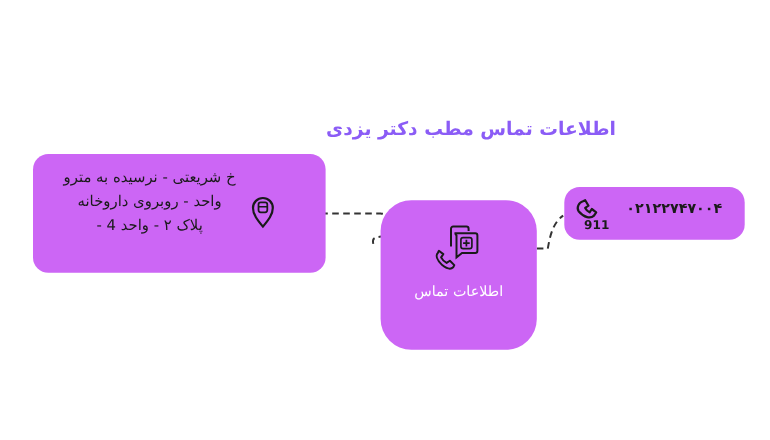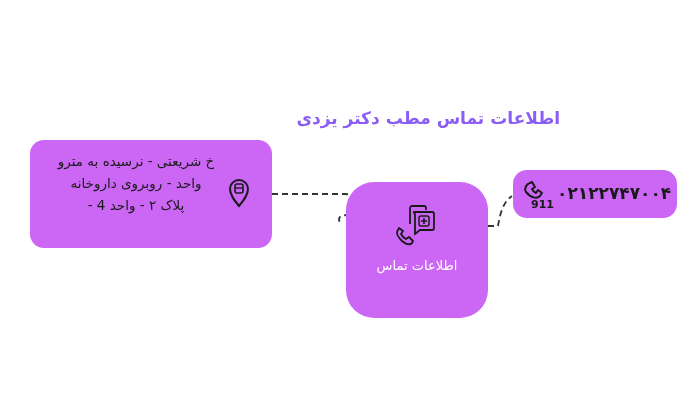--- a/index.html
+++ b/index.html
@@ -1,27 +1,27 @@
 <!DOCTYPE html>
 <html><head>
 <meta charset="utf-8">
 <style>
   html,body{margin:0;padding:0;}
   body{width:700px;height:400px;background:#ffffff;position:relative;overflow:hidden;font-family:"DejaVu Sans",sans-serif;}
   .title{position:absolute;left:290px;top:108px;width:270px;text-align:right;direction:rtl;font-size:17px;font-weight:bold;color:#8b5cf6;font-family:"DejaVu Sans",sans-serif;}
   .node{position:absolute;background:#cc66f5;border-radius:14px;box-sizing:border-box;}
-  .addr{left:30px;top:140px;width:242px;height:108px;padding-left:40px;}
+  .addr{left:30px;top:140px;width:266px;height:108px;padding-left:40px;}
   .addr-text{position:absolute;left:6px;top:10px;width:200px;text-align:center;direction:rtl;font-size:13.5px;line-height:22px;color:#1a1a1a;}
   .addr-icon{position:absolute;left:198px;top:38px;width:22px;height:30px;}
   .center{left:346px;top:182px;width:142px;height:136px;border-radius:28px;}
   .center-icon{position:absolute;left:48px;top:20px;width:44px;height:44px;}
   .center-text{position:absolute;left:0;top:72px;width:142px;text-align:center;direction:rtl;font-size:13px;line-height:24px;color:#ffffff;}
   .phone{left:513px;top:170px;width:164px;height:48px;}
   .phone-icon{position:absolute;left:9px;top:10px;width:32px;height:30px;}
-  .phone-text{position:absolute;left:44px;top:13px;width:112px;text-align:center;font-size:17px;letter-spacing:1.5px;color:#1a1a1a;font-weight:bold;}
+  .phone-text{position:absolute;left:44px;top:13px;width:112px;text-align:center;font-size:13px;letter-spacing:1.5px;color:#1a1a1a;font-weight:bold;}
   svg.links{position:absolute;left:0;top:0;}
 </style>
 </head>
 <body>
 
 <svg class="links" width="700" height="400">
   <path d="M272 194 L346 194 C362 196 366 206 356 212 C345 218 336 212 340 224" fill="none" stroke="#333" stroke-width="1.8" stroke-dasharray="6 4"></path>
   <path d="M488 226 L498 226 C500 214 503 202 512 196" fill="none" stroke="#333" stroke-width="1.8" stroke-dasharray="6 4"></path>
 </svg>
 

